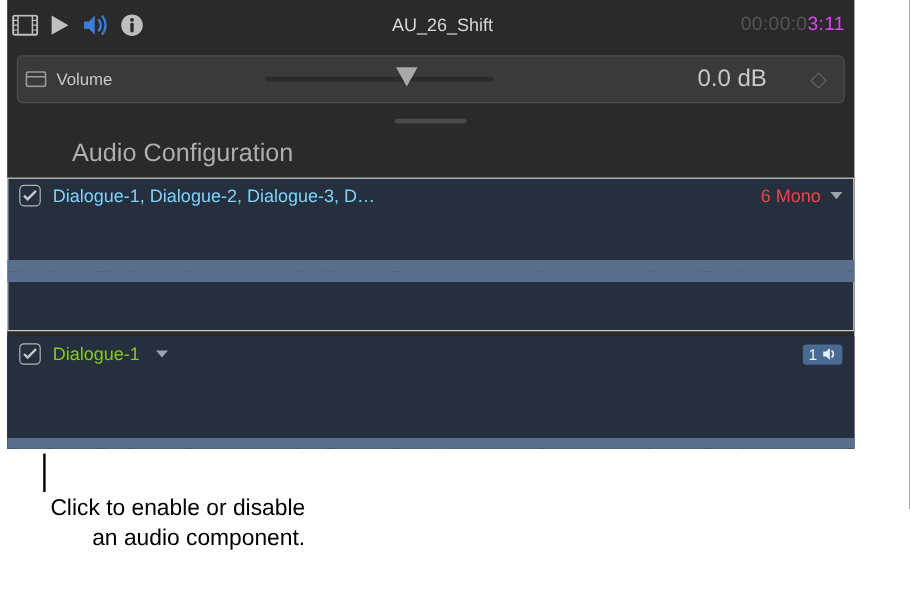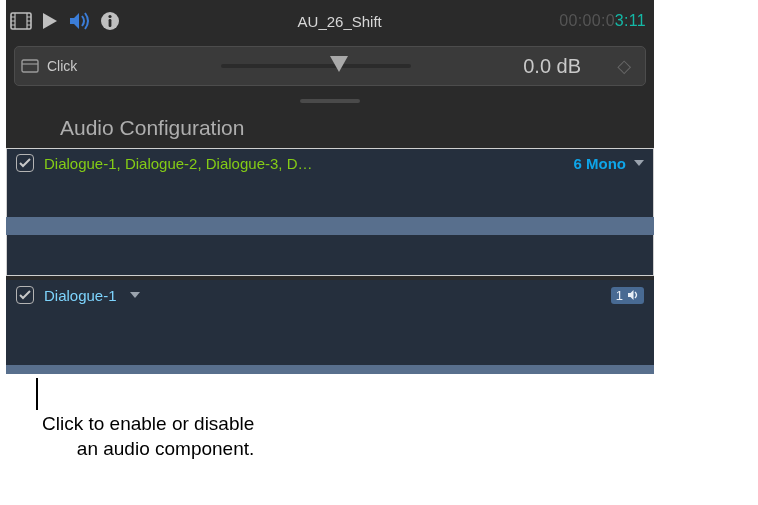--- a/index.html
+++ b/index.html
@@ -1,42 +1,42 @@
 <!DOCTYPE html>
 <html><head>
   <meta charset="utf-8">
   <style>
     * { margin:0; padding:0; box-sizing:border-box; }
     body { font-family: -apple-system, "Helvetica Neue", Arial, sans-serif; font-size:14px; color:#c9c9c9; background:#fff; width:758px; }
-    .panel { background:#2a2a2a; width:648px; margin:0 6px; }
+    .panel { background:#2a2a2a; width:706px; margin:0 6px; }
     .header { display:flex; align-items:center; padding:4px 8px 4px 4px; height:42px; }
     .hicons { display:flex; gap:8px; align-items:center; }
     .hicons svg { display:block; }
     .title { flex:1; text-align:center; color:#d7d7d7; font-size:15px; }
     .tc { color:#555; font-size:16px; letter-spacing:.3px; }
-    .tc .curr { color:#14b8a6; }
+    .tc .curr { color:#d946ef; }
     .volrow { display:flex; align-items:center; background:#3a3a3a; border:1px solid #4c4c4c; border-radius:5px; margin:4px 8px 8px; padding:4px 8px 4px 6px; height:40px; }
     .drop { display:flex; align-items:center; gap:8px; flex:0 0 200px; }
     .slider-wrap { flex:1; display:flex; align-items:center; }
     .slider { position:relative; width:190px; height:4px; background:#2b2b2b; border-radius:2px; }
     .slider .knob { position:absolute; left:62%; top:-8px; width:0; height:0; border-left:9px solid transparent; border-right:9px solid transparent; border-top:16px solid #a9a9a9; transform:translateX(-50%); }
     .dbval { width:130px; text-align:center; font-size:20px; }
     .kf { color:#666; font-size:18px; padding-right:6px; }
     .dragbar { height:14px; position:relative; }
     .dragbar::after { content:""; position:absolute; left:50%; top:5px; width:60px; height:4px; background:#4a4a4a; border-radius:2px; transform:translateX(-50%); }
     .sect { padding:8px 0 8px 54px; color:#aeaeae; font-size:21px; }
     .comp { position:relative; background:#252f3d; margin-bottom:4px; overflow:hidden; }
     .comp.sel { outline:1.5px solid #cfcfcf; outline-offset:-1px; }
     .comp-head { display:flex; align-items:center; gap:10px; padding:6px 10px 4px; position:relative; z-index:2; }
     .check { width:18px; height:18px; border:1.5px solid #b4b4b4; border-radius:4px; display:flex; align-items:center; justify-content:center; cursor:pointer; }
     .check svg { display:block; }
-    .comp-label { color:#7dd3fc; font-size:15px; white-space:nowrap; overflow:hidden; text-overflow:ellipsis; }
-    .comp.sel .comp-label { color:#84cc16; }
+    .comp-label { color:#84cc16; font-size:15px; white-space:nowrap; overflow:hidden; text-overflow:ellipsis; }
+    .comp.sel .comp-label { color:#7dd3fc; }
     .chevdn { width:0; height:0; border-left:5px solid transparent; border-right:5px solid transparent; border-top:6px solid #9aa3ae; display:inline-block; margin-left:3px; }
-    .channels { margin-left:auto; color:#0ea5e9; font-size:15px; display:flex; align-items:center; gap:5px;font-weight:bold; }
+    .channels { margin-left:auto; color:#ef4444; font-size:15px; display:flex; align-items:center; gap:5px; }
     .chan-badge { margin-left:auto; display:flex; align-items:center; background:#486a93; border-radius:3px; padding:1px 5px; color:#e8eef6; font-size:13px; gap:4px; }
     .wave-area { position:relative; height:100px; }
     .wave-half { position:absolute; left:0; right:0; height:50%; }
     .wave-top { bottom:50%; }
     .wave-bot { top:50%; transform:scaleY(-1); }
     .wave-top::after, .wave-bot::after {
       content:""; position:absolute; left:0; right:0; bottom:0; top:0;
       background:
         linear-gradient(to top, #586f8d 0, #586f8d 9px, transparent 9px),
         
@@ -106,21 +106,21 @@
     <div class="title">AU_26_Shift</div>
     <div class="tc"><span>00:00:0</span><span class="curr">3:11</span></div>
   </div>
 
   <div class="volrow">
     <div class="drop">
       <svg width="18" height="14" viewBox="0 0 18 14">
           <rect x="1" y="1" width="16" height="12" rx="1.5" fill="none" stroke="#9b9b9b" stroke-width="1.4"></rect>
           <line x1="1" y1="5" x2="17" y2="5" stroke="#9b9b9b" stroke-width="1.2"></line>
         </svg>
-      <span>Click</span>
+      <span>Volume</span>
     </div>
     <div class="slider-wrap">
       <div class="slider">
           <div class="knob"></div>
         </div>
     </div>
     <div class="dbval">0.0 dB</div>
     <div class="kf">◇</div>
   </div>
 

